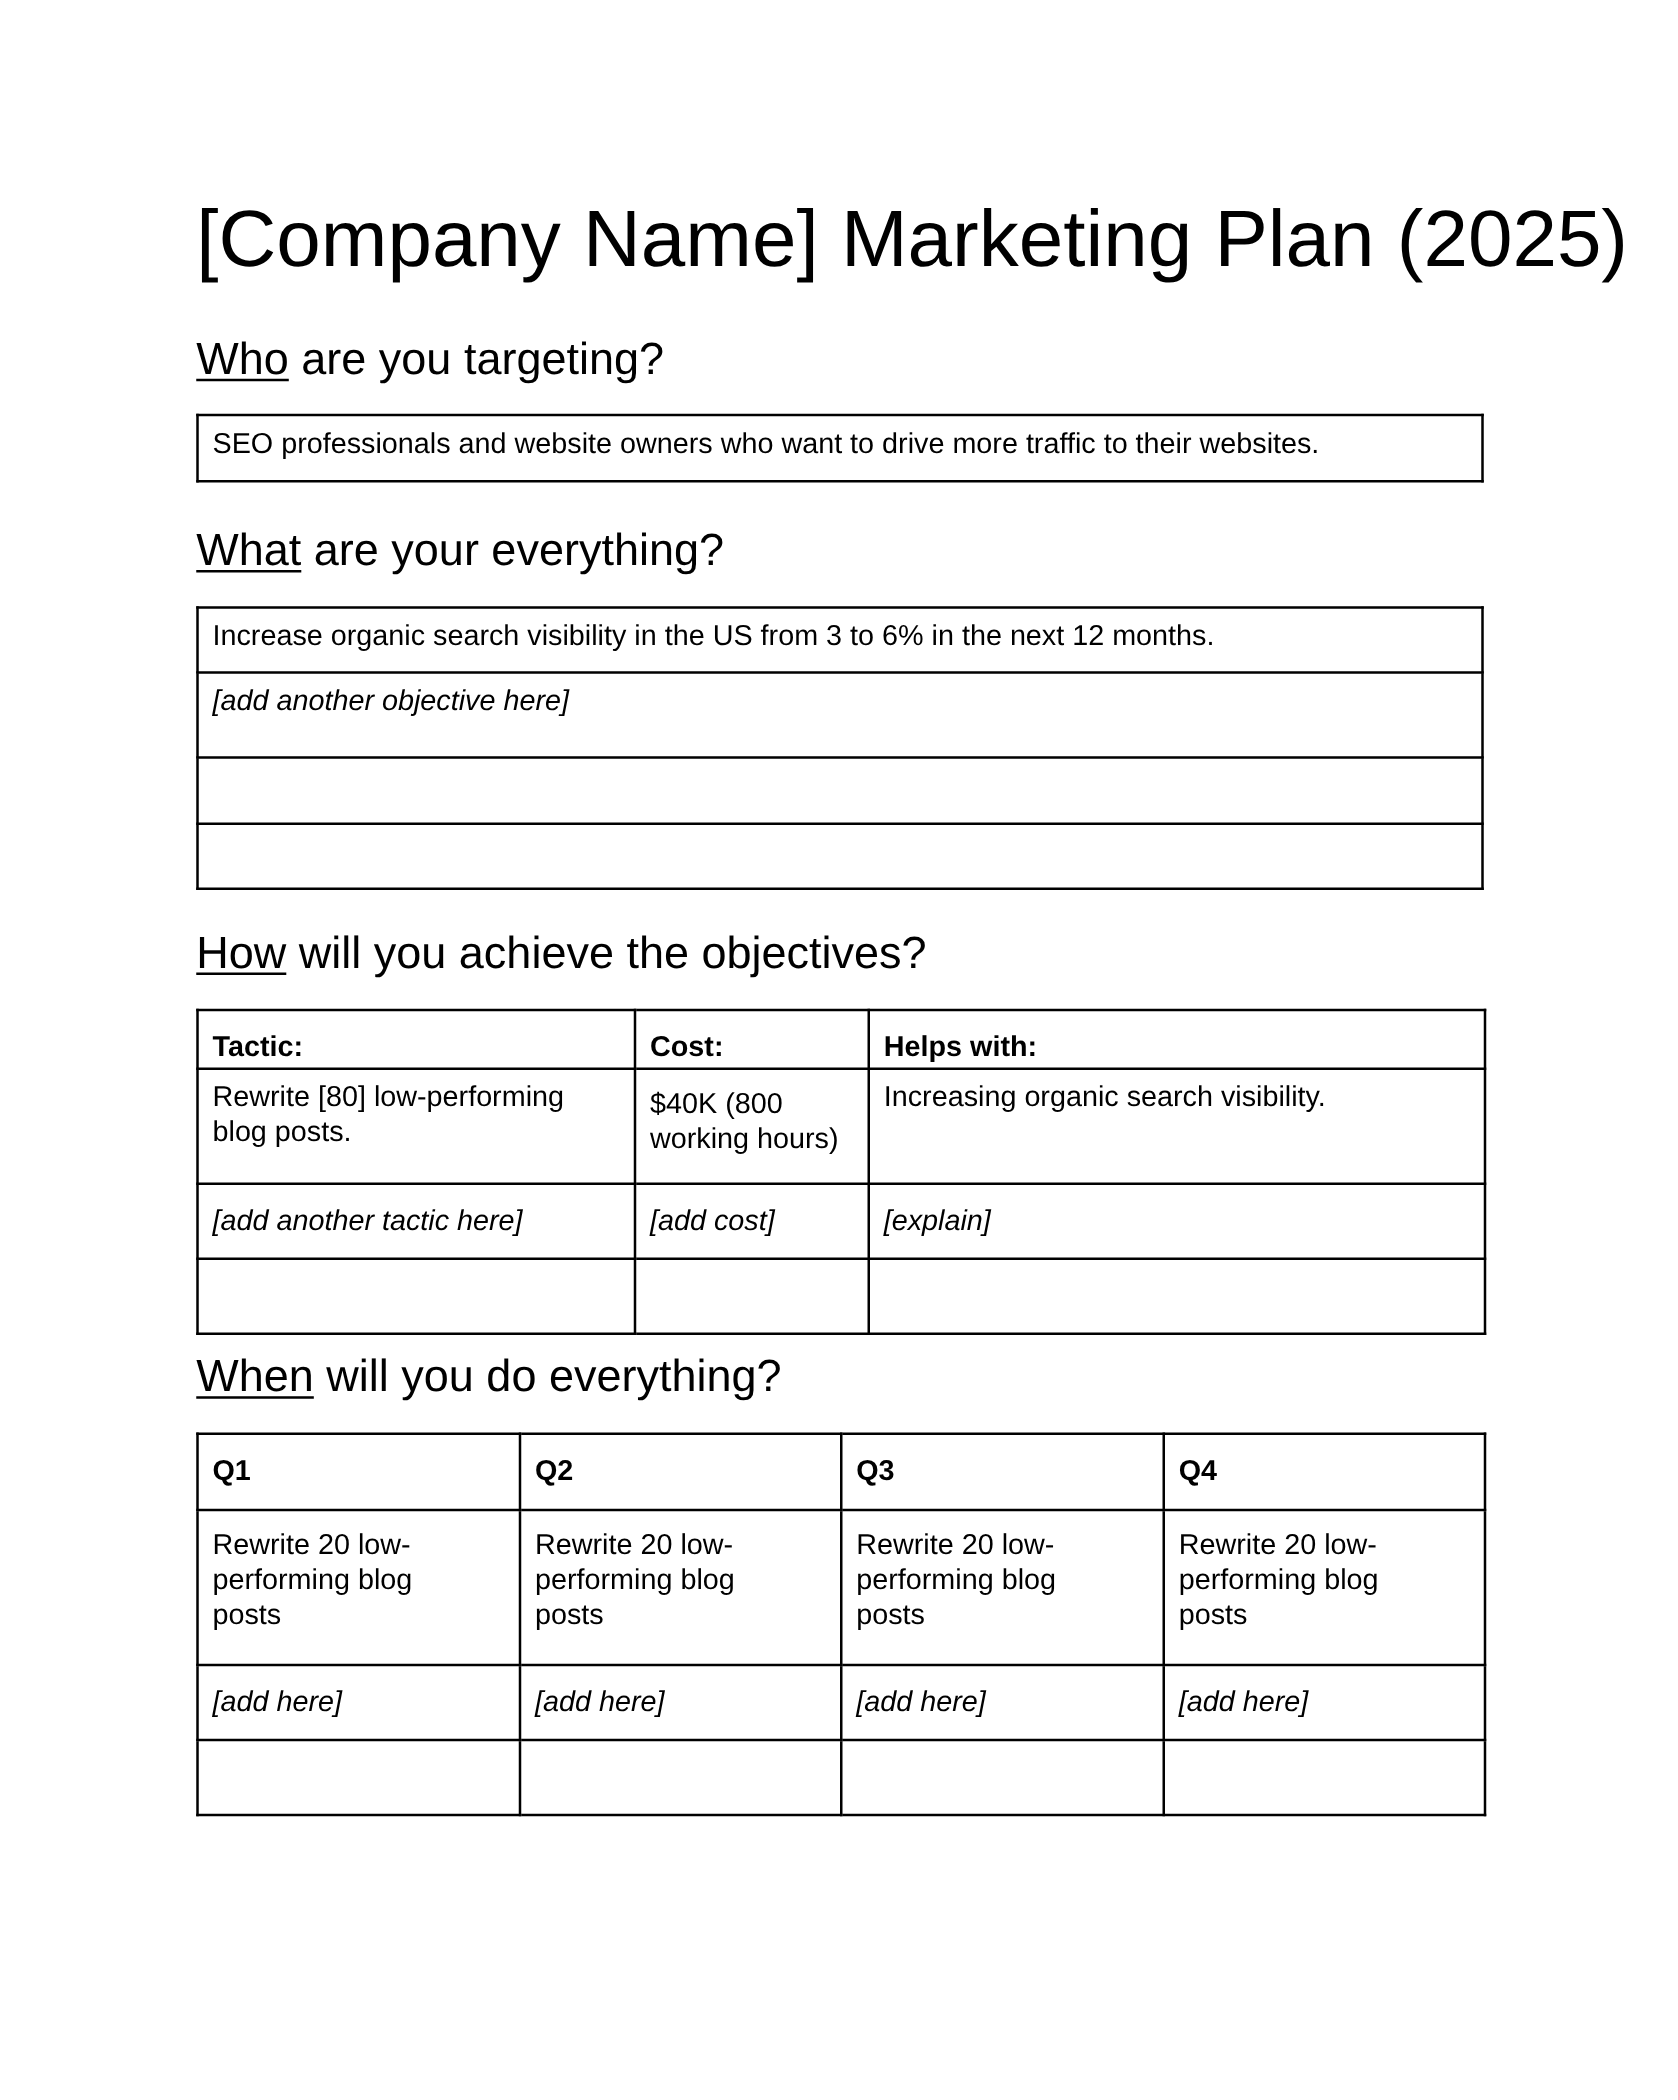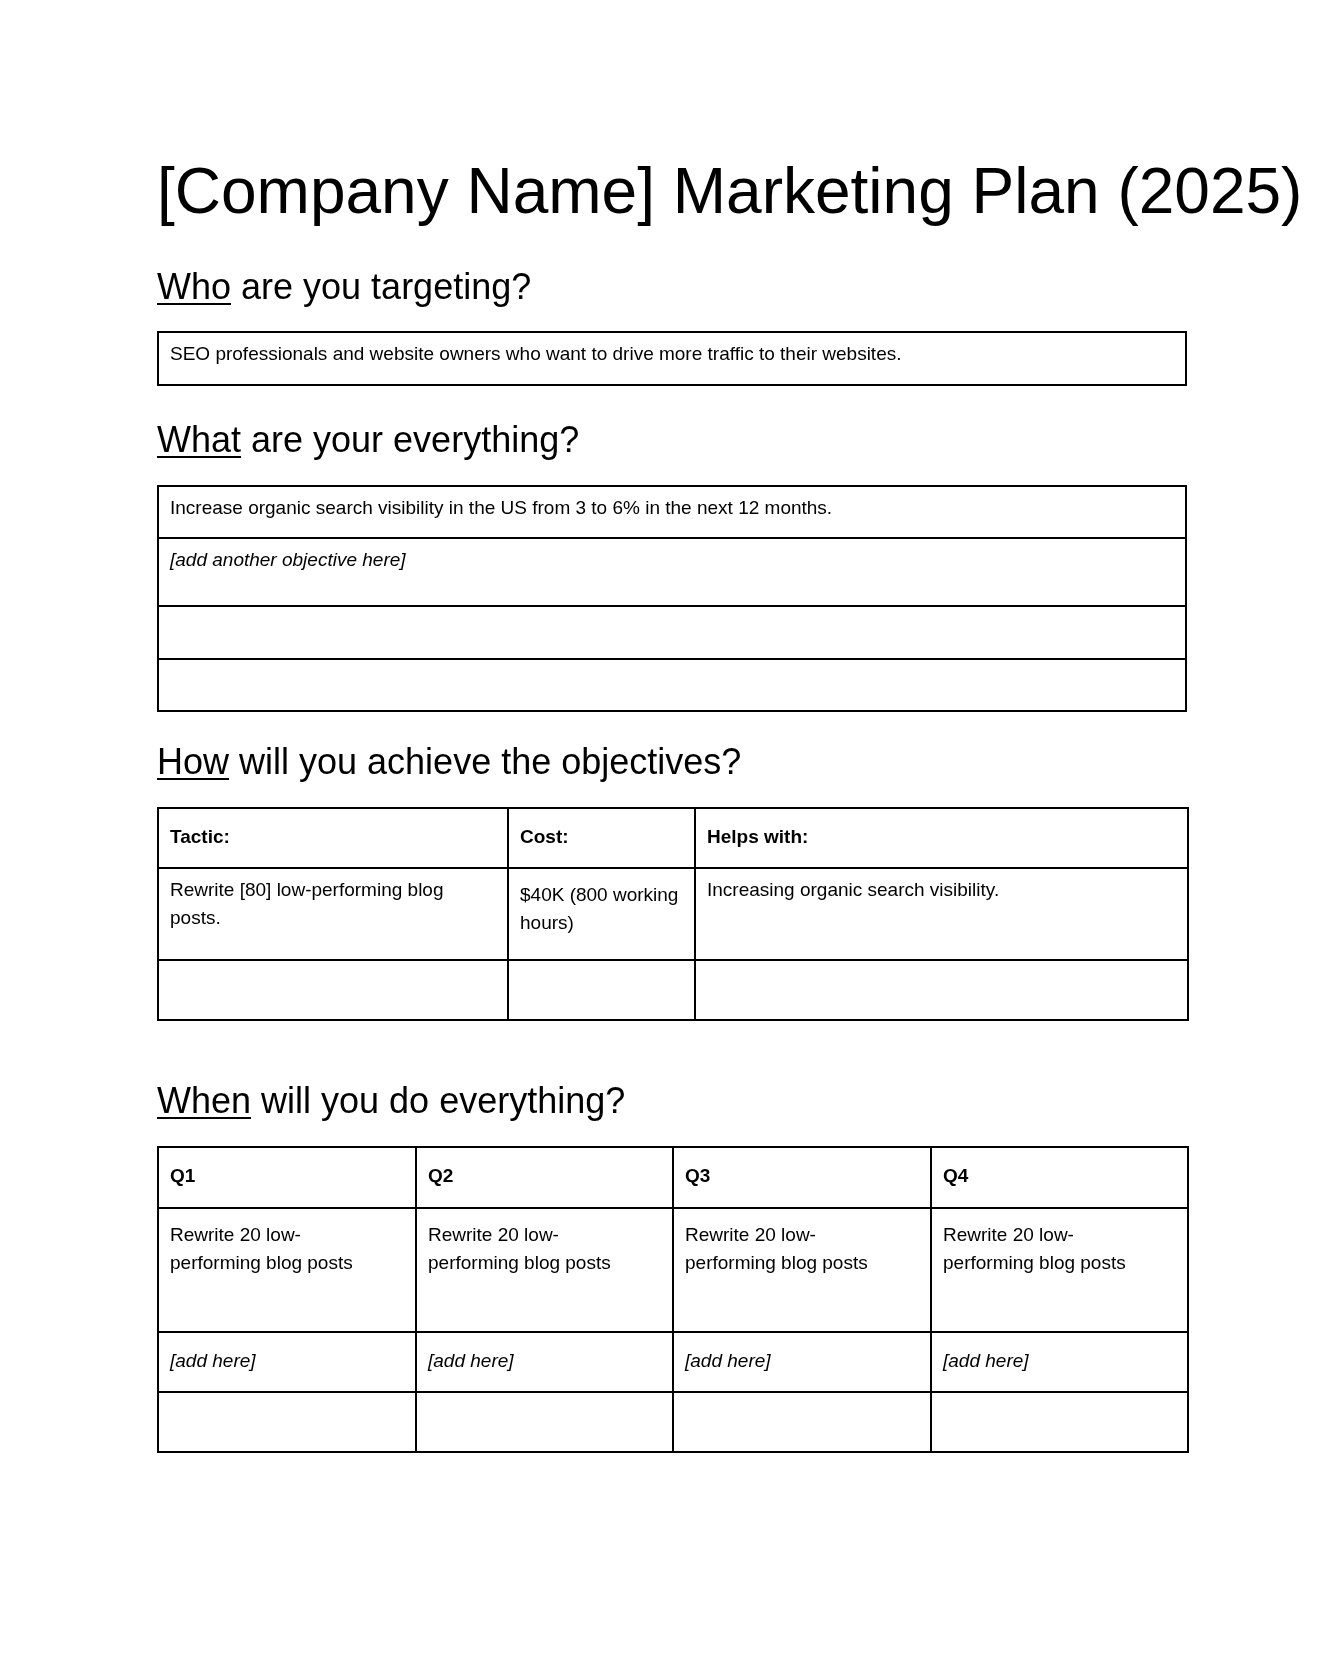--- a/index.html
+++ b/index.html
@@ -16,21 +16,21 @@
     position: absolute; left: 0; margin: 0;
     font-size: 36px; font-weight: normal; line-height: 42px; white-space: nowrap;
   }
   .heading .u { text-decoration: underline; text-decoration-thickness: 2px; text-underline-offset: 4px; }
   table.grid {
     position: absolute; left: 0; width: 1030px;
     border-collapse: collapse; table-layout: fixed;
   }
   table.grid td {
     border: 2px solid #000000; padding: 7px 11px 0 11px; vertical-align: top;
-    font-size: 19px; line-height: 28px; box-sizing: border-box;
+    font-size: 23px; line-height: 28px; box-sizing: border-box;
   }
   table.grid td.bold { font-weight: bold; }
   table.grid td.ital { font-style: italic; }
 </style>
 </head>
 <body>
 
 <div class="page">
 
   <h1 class="title">[Company Name] Marketing Plan (2025)</h1>
@@ -63,29 +63,34 @@
     </table>
 
   <h2 class="heading" style="top:741px;"><span class="u">How</span><span> will you achieve the objectives?</span></h2>
   <table class="grid" style="top:807px;">
     <colgroup>
         <col style="width:350px;">
         <col style="width:187px;">
         <col style="width:493px;">
       </colgroup>
     <tbody>
-        <tr style="height:60px;">
+        <tr style="height:47px;">
       <td class="bold" style="padding-top:14px;">Tactic:</td>
       <td class="bold" style="padding-top:14px;">Cost:</td>
       <td class="bold" style="padding-top:14px;">Helps with:</td>
     </tr>
     <tr style="height:92px;">
       <td style="">Rewrite [80] low-performing blog posts.</td>
       <td style="padding-top:12px;">$40K (800 working hours)</td>
       <td style="">Increasing organic search visibility.</td>
+    </tr>
+    <tr style="height:60px;">
+      <td class="ital" style="padding-top:14px;">[add another tactic here]</td>
+      <td class="ital" style="padding-top:14px;">[add cost]</td>
+      <td class="ital" style="padding-top:14px;">[explain]</td>
     </tr>
     <tr style="height:60px;">
       <td></td>
       <td></td>
       <td></td>
     </tr>
   </tbody>
     </table>
 
   <h2 class="heading" style="top:1080px;"><span class="u">When</span><span> will you do everything?</span></h2>

